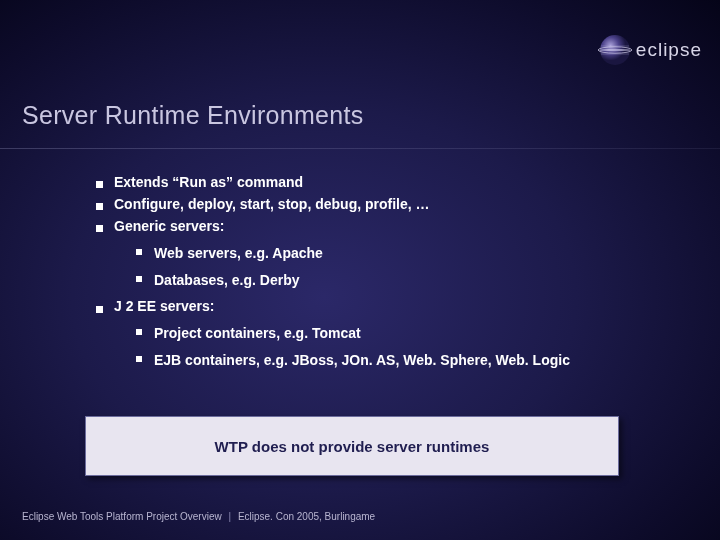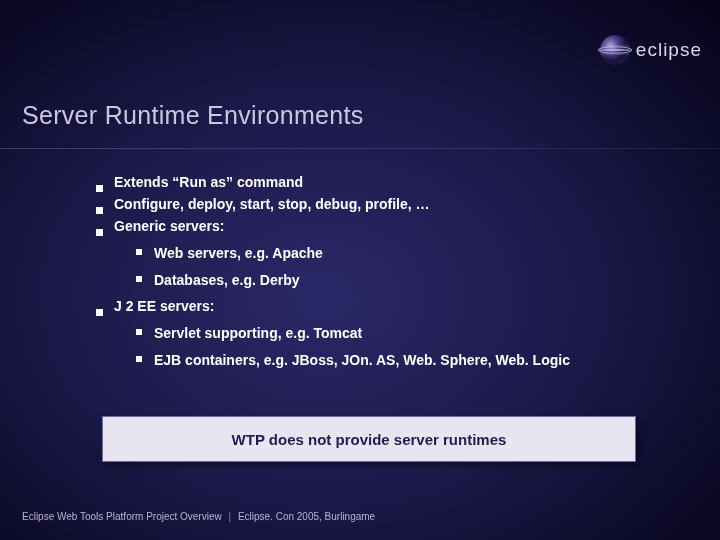--- a/index.html
+++ b/index.html
@@ -52,21 +52,21 @@
   .content {
     position: absolute;
     top: 173px;
     left: 96px;
     right: 30px;
     font-size: 14px;
     line-height: 1.35;
   }
   .bullet-l1 {
     display: flex;
-    align-items: flex-end;
+    align-items: center;
     margin-bottom: 3px;
     font-weight: 700;
   }
   .bullet-l1 .sq {
     width: 7px;
     height: 7px;
     background: #fff;
     margin-top: 5px;
     margin-right: 11px;
     flex-shrink: 0;
@@ -83,23 +83,23 @@
     width: 6px;
     height: 6px;
     background: #fff;
     margin-top: 5px;
     margin-right: 12px;
     flex-shrink: 0;
   }
   .callout {
     position: absolute;
     top: 416px;
-    left: 102px;
+    left: 85px;
     width: 534px;
-    height: 46px;
+    height: 60px;
     background: #e8e5f0;
     border: 1px solid #6b6b9c;
     box-shadow: 3px 3px 6px rgba(0,0,0,0.5);
     display: flex;
     align-items: center;
     justify-content: center;
   }
   .callout-text {
     color: #201e50;
     font-weight: 700;
@@ -163,21 +163,21 @@
   <div class="bullet-l2">
     <span class="sq"></span>
     <span>Databases, e.g. Derby</span>
   </div>
   <div class="bullet-l1" style="margin-top:6px;">
     <span class="sq"></span>
     <span>J 2 EE servers:</span>
   </div>
   <div class="bullet-l2">
     <span class="sq"></span>
-    <span>Servlet supporting, e.g. Tomcat</span>
+    <span>Project containers, e.g. Tomcat</span>
   </div>
   <div class="bullet-l2">
     <span class="sq"></span>
     <span>EJB containers, e.g. JBoss, JOn. AS, Web. Sphere, Web. Logic</span>
   </div>
 </div>
 
 <div class="callout">
   <span class="callout-text">WTP does not provide server runtimes</span>
 </div>

